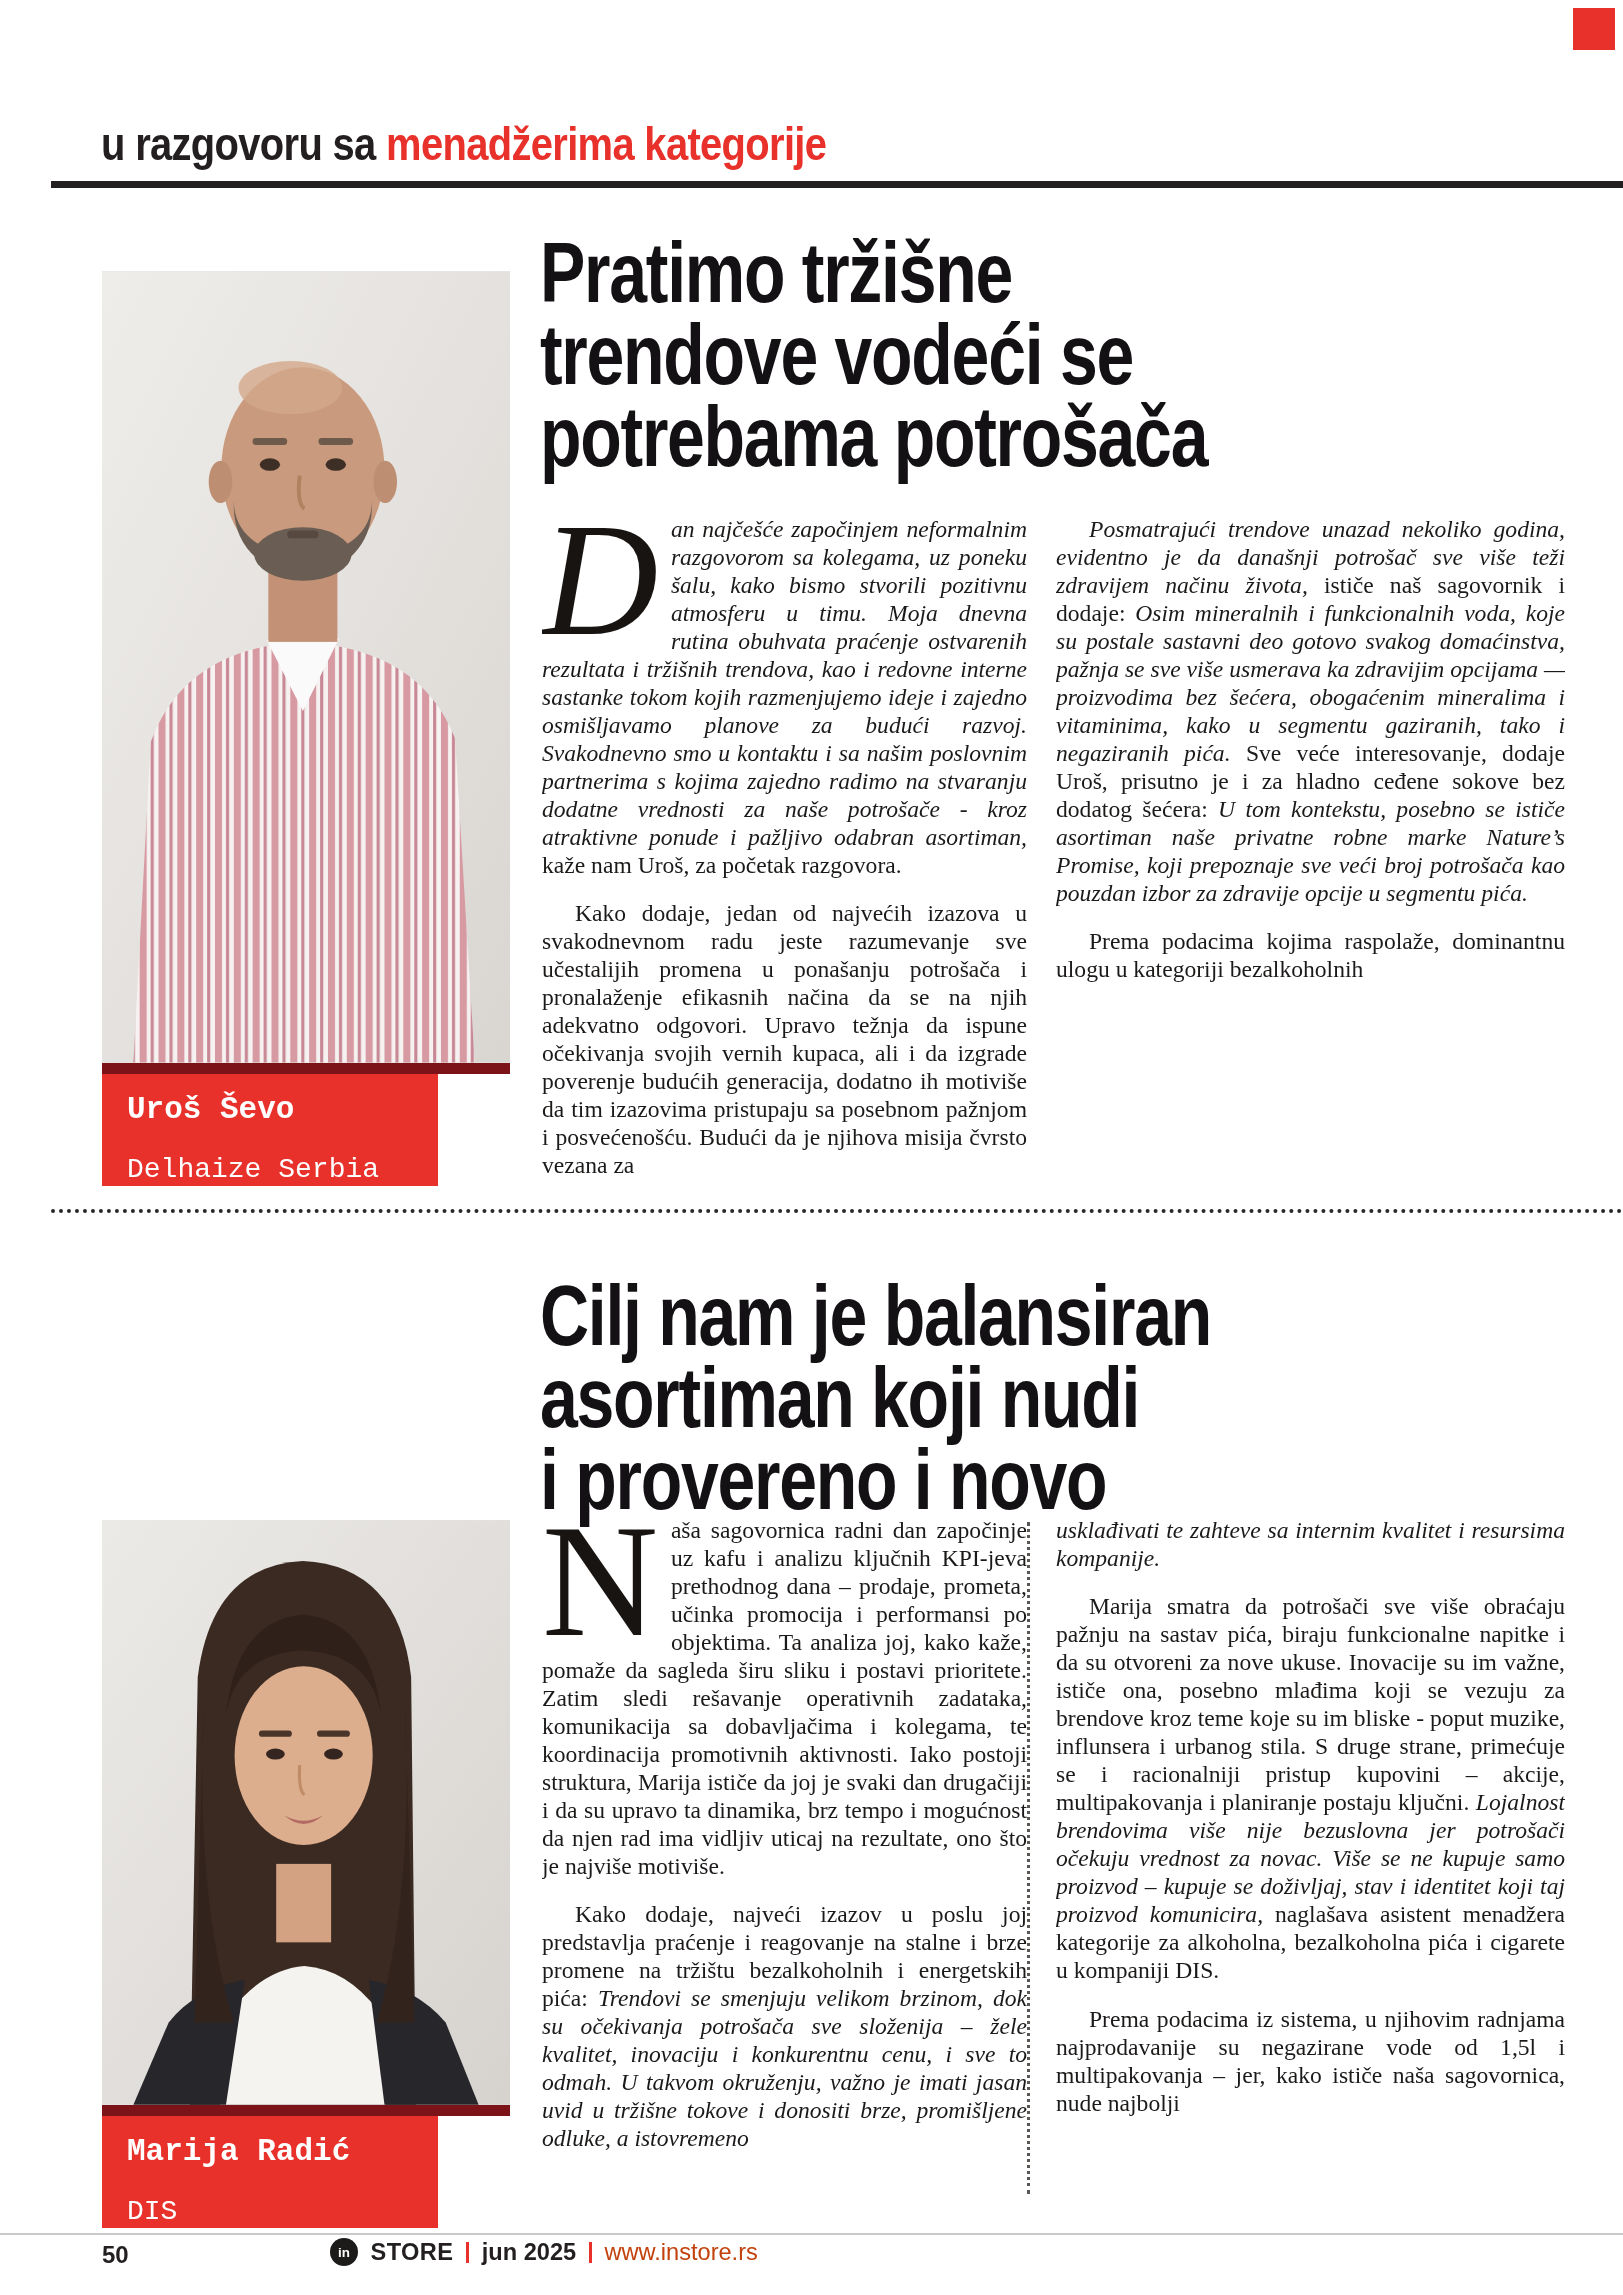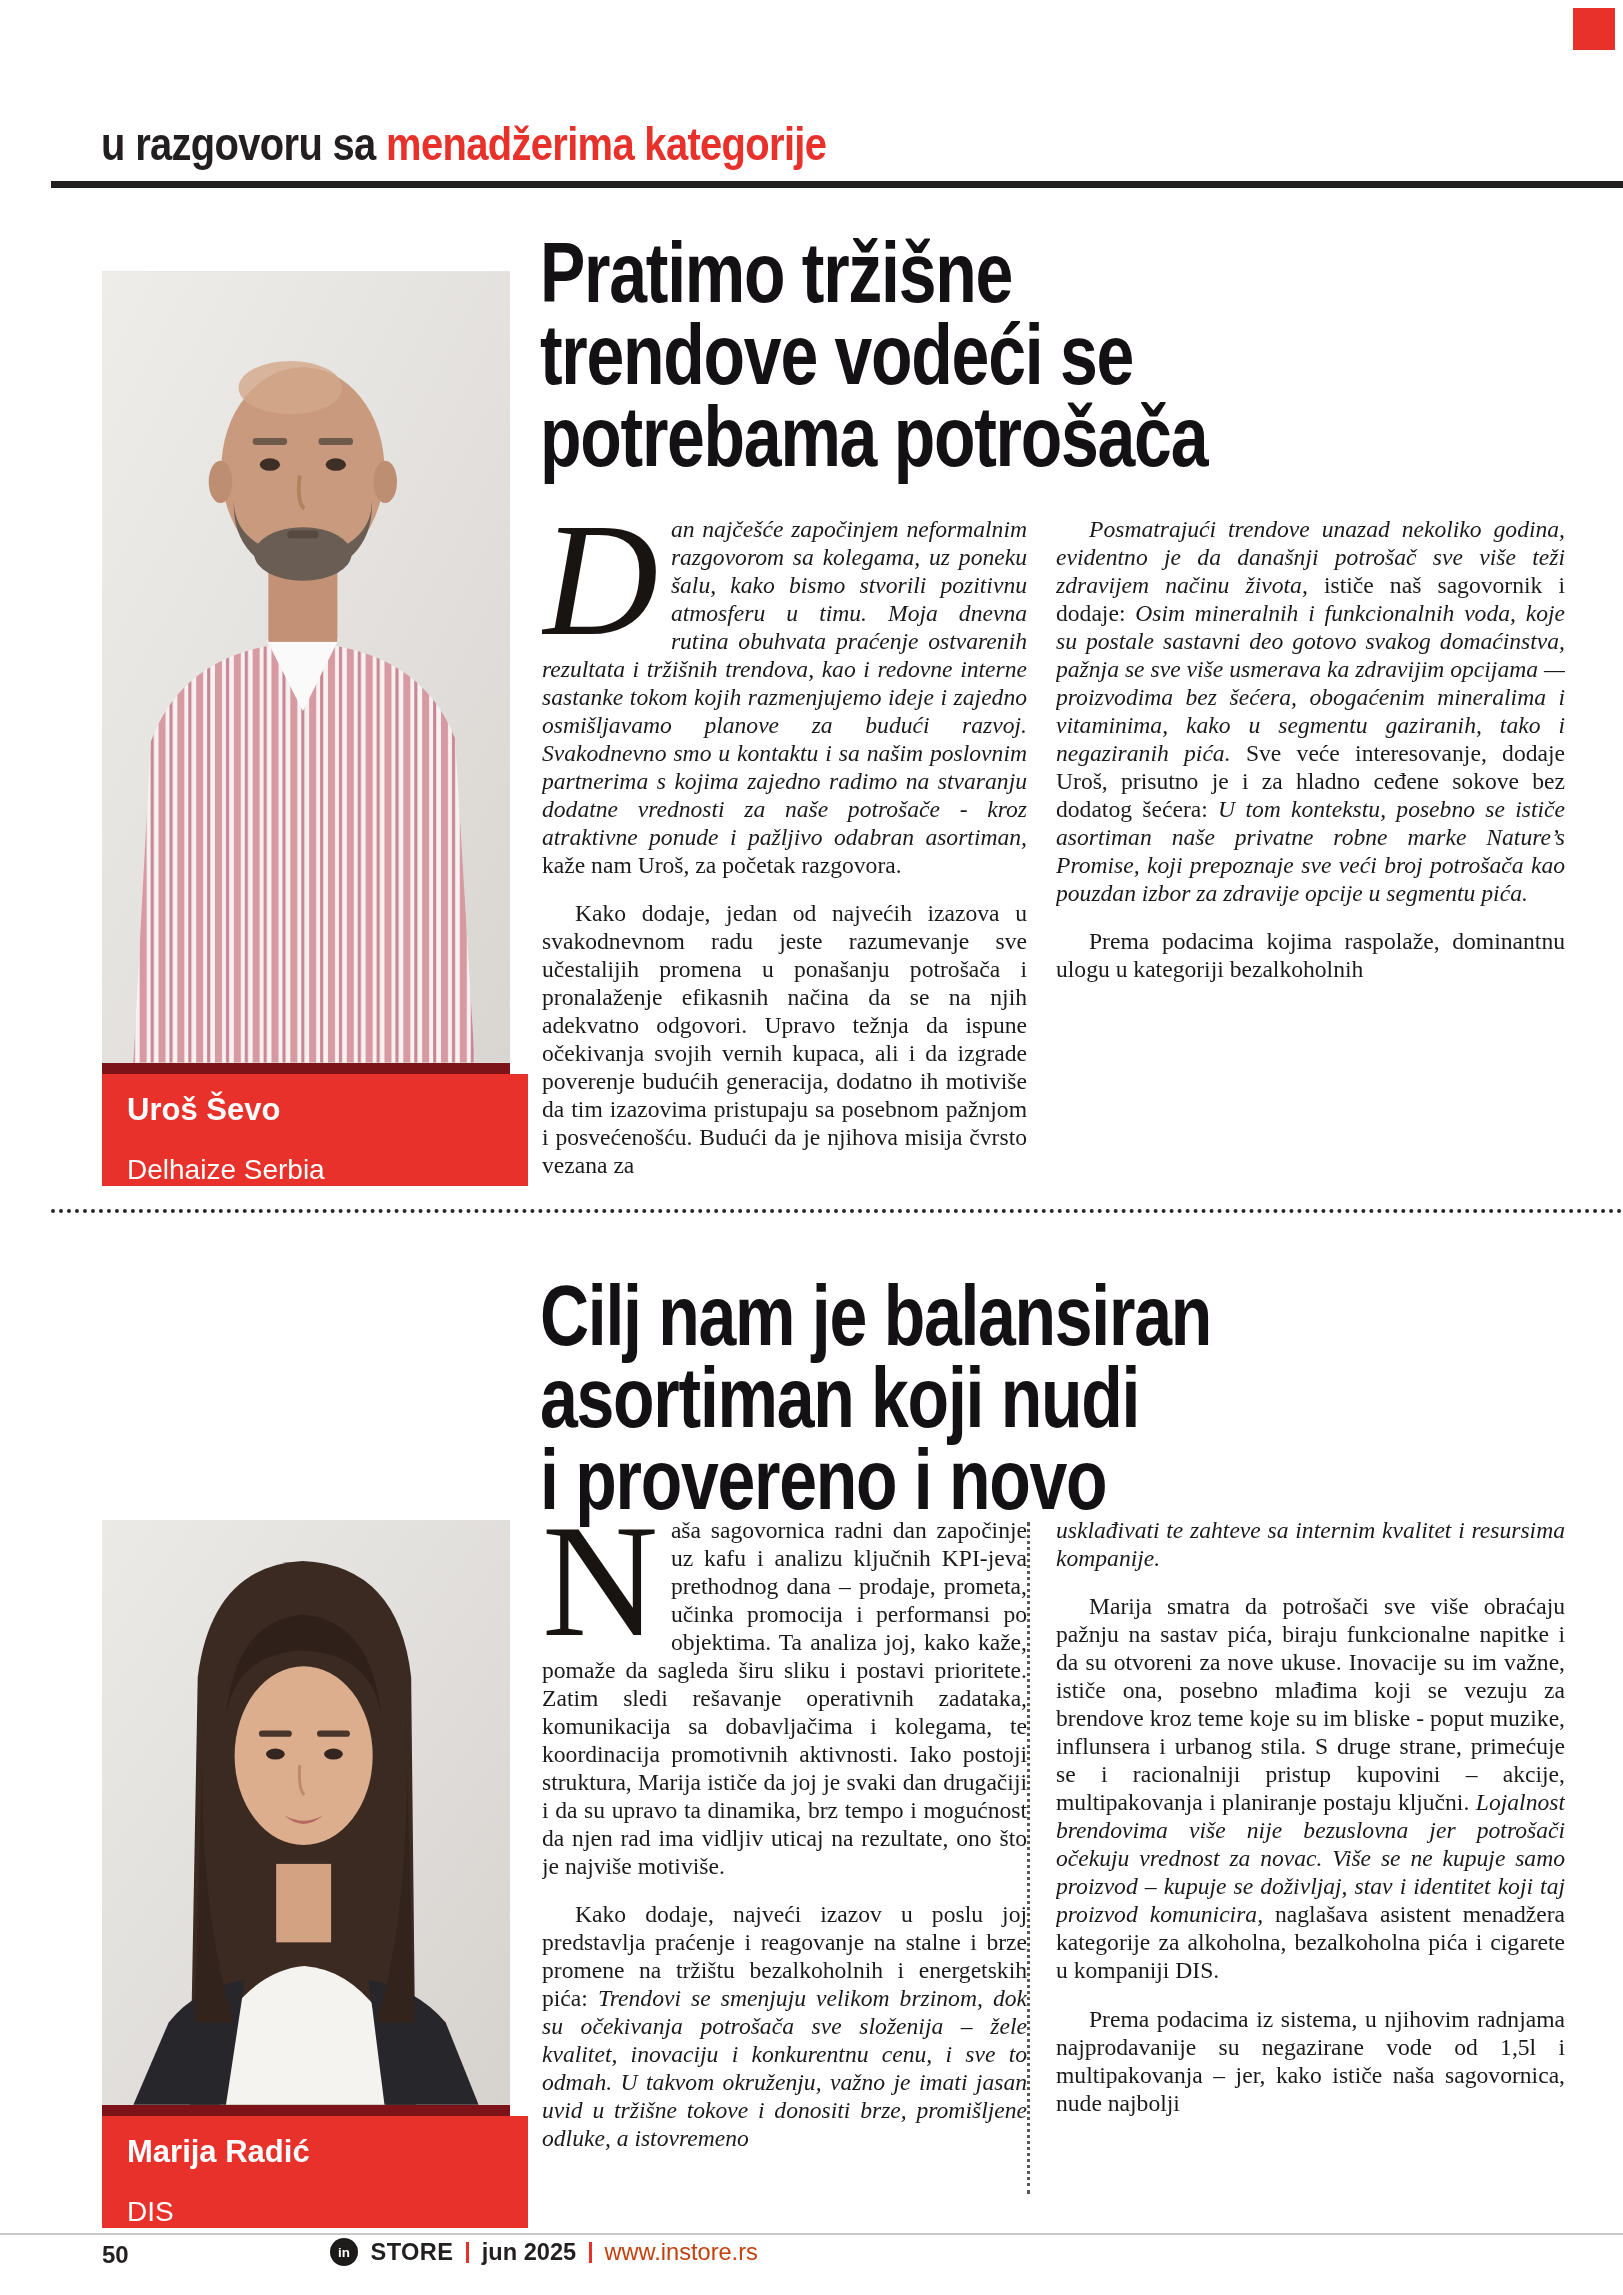--- a/index.html
+++ b/index.html
@@ -30,22 +30,22 @@
   #title2{left:540px;top:1275px;}
 
   
   .photo{left:102px;width:408px;overflow:hidden;background:#e8e6e3;}
   #photo1{top:271px;height:792px;}
   #photo2{top:1520px;height:585px;}
   .strip{left:102px;width:408px;height:11px;background:#7c1318;}
   #strip1{top:1063px;}
   #strip2{top:2105px;}
   .caption{
-    left:102px;width:426px;height:112px;background:#e8312a;color:#ffffff;
-    font-family:Liberation Sans, sans-serif;box-sizing:border-box;
+    left:102px;width:336px;height:112px;background:#e8312a;color:#ffffff;
+    font-family:Liberation Mono, monospace;box-sizing:border-box;
     padding:20.4px 7.9px 0 25px;
   }
   #cap1{top:1074px;}
   #cap2{top:2116px;}
   .cap-name{font-weight:bold;font-size:31px;line-height:31px;}
   .cap-co{font-size:28px;margin-top:29px;font-weight:normal;}
 
   
   .col{
     position:absolute;font-size:23.6px;line-height:28px;text-align:justify;

